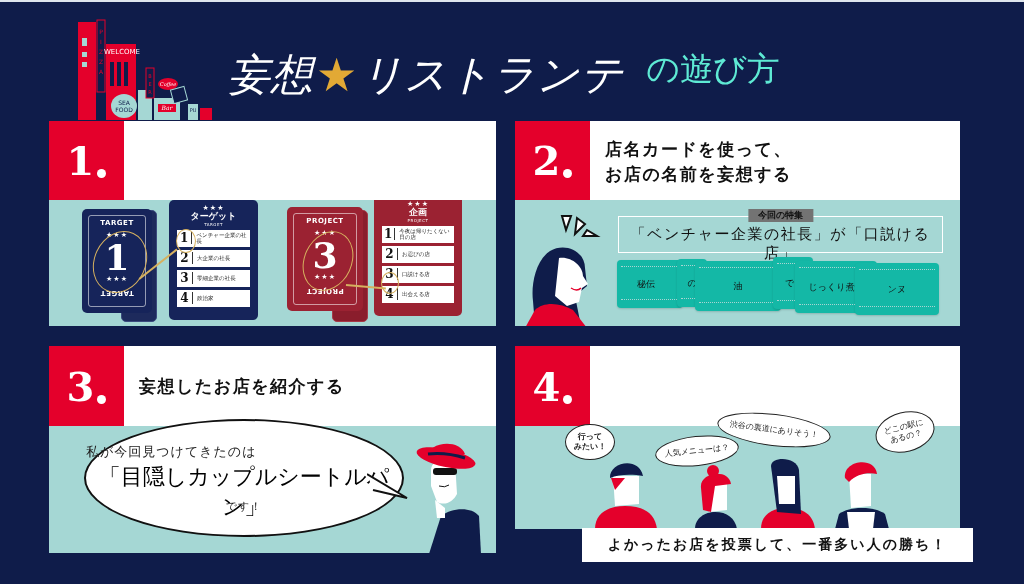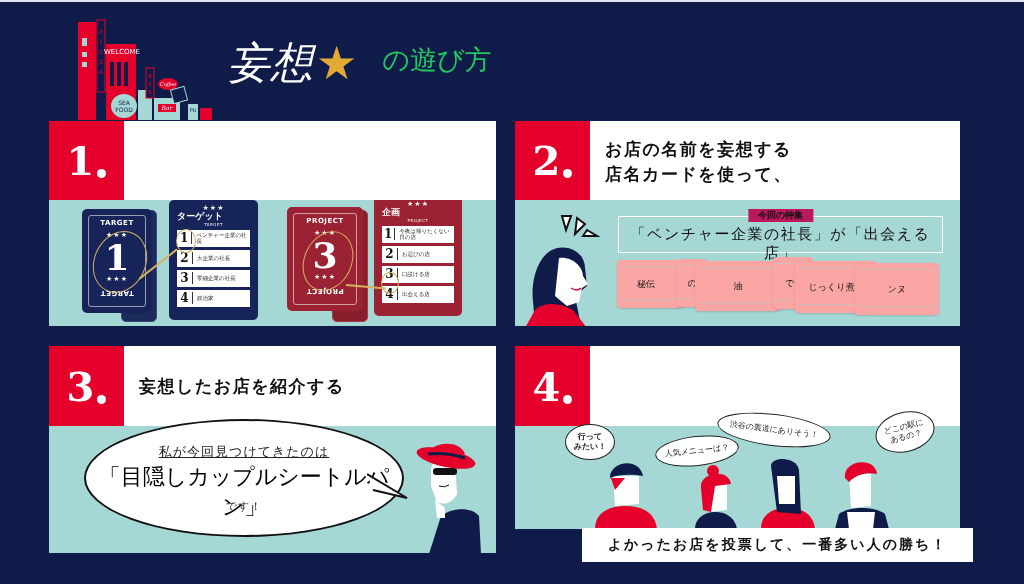--- a/index.html
+++ b/index.html
@@ -6,28 +6,28 @@
   html, body { width: 1024px; height: 584px; overflow: hidden; }
   body {
     background: #0f1c4a;
     font-family: "DejaVu Sans", sans-serif;
     position: relative;
     color: #111;
   }
   .bg-top { position: absolute; left: 0; top: 0; width: 1024px; height: 2px; background: #dfe6ee; }
 
   
-  .title-wrap { position: absolute; left: 228px; top: 28px; height: 70px; display: flex; align-items: center; }
+  .title-wrap { position: absolute; left: 228px; top: 28px; height: 70px; display: flex; align-items: flex-end; }
   .title-main {
     font-family: "DejaVu Serif", serif; font-style: italic;
     color: #fff; font-size: 42px; letter-spacing: 1px; line-height: 1;
     display: flex; align-items: center;
   }
   .title-star { color: #e2a935; font-size: 46px; font-style: normal; margin: 0 2px; }
-  .title-sub { font-family: "DejaVu Serif", serif; color: #22c55e; font-size: 27px; margin-left: 22px; margin-bottom: 6px; }
+  .title-sub { font-family: "DejaVu Serif", serif; color: #5eead4; font-size: 33px; margin-left: 22px; margin-bottom: 6px; }
 
   
   .city { position: absolute; left: 76px; top: 18px; width: 140px; height: 102px; }
 
   
   .panel { position: absolute; overflow: visible; }
   .panel .head { position: absolute; left: 0; top: 0; right: 0; background: #fff; }
   .panel .num {
     position: absolute; left: 0; top: 0; width: 75px; background: #e4002b;
     color: #fff; font-family: "DejaVu Serif", serif; font-weight: bold;
@@ -63,39 +63,39 @@
   .deck-back { position: absolute; border-radius: 5px; }
   .card-face {
     position: absolute; border-radius: 5px; color: #fff; text-align: center;
   }
   .card-face .lbl { font-size: 7px; font-weight: bold; letter-spacing: 0.5px; }
   .card-face .big { font-family: "DejaVu Serif", serif; font-weight: bold; font-size: 36px; line-height: 1; }
   .card-face .stars { font-size: 7px; color: #fff; letter-spacing: 1px; }
   .frame { position: absolute; left: 6px; top: 6px; right: 6px; bottom: 6px; border: 1px solid rgba(255,255,255,0.55); border-radius: 3px; }
   .list-card { position: absolute; border-radius: 5px; padding: 4px 8px; }
   .list-card .lc-stars { text-align: center; color: #fff; font-size: 7px; letter-spacing: 1px; }
-  .list-card .lc-title { text-align: left; color: #fff; font-size: 9px; font-weight: bold; line-height: 1.1; }
+  .list-card .lc-title { text-align: center; color: #fff; font-size: 9px; font-weight: bold; line-height: 1.1; }
   .list-card .lc-sub { text-align: center; color: #fff; font-size: 4px; margin-bottom: 3px; letter-spacing: 0.5px; }
   .lc-row { background: #fff; height: 17px; margin: 3px 0 0; display: flex; align-items: center; }
   .lc-row .n { font-family: "DejaVu Serif", serif; font-weight: bold; font-size: 12px; width: 16px; text-align: center; border-right: 1px solid #333; line-height: 12px; margin-right: 4px; color: #111; }
   .lc-row .t { font-size: 5.5px; color: #222; line-height: 1.1; }
   .gold-ring { position: absolute; border: 1.5px solid #d6b15f; border-radius: 50%; }
   .gold-line { position: absolute; height: 1.5px; background: #d6b15f; transform-origin: left center; }
 
   
   .feature-box { position: absolute; left: 103px; top: 16px; width: 325px; height: 37px; border: 1px solid #fff; }
-  .feature-label { position: absolute; left: 50%; top: -8px; transform: translateX(-50%); background: #be185d; padding: 0 10px; font-size: 9px; font-weight: bold; color: #111; }
+  .feature-label { position: absolute; left: 50%; top: -8px; transform: translateX(-50%); background: #737373; padding: 0 10px; font-size: 9px; font-weight: bold; color: #111; }
   .feature-text { position: absolute; left: 0; right: 0; top: 8px; text-align: center; font-size: 15px; letter-spacing: 1.5px; color: #111; }
-  .name-card { position: absolute; background: #fca5a5; border-radius: 4px; box-shadow: 0 1px 2px rgba(0,0,0,0.15); display: flex; align-items: center; justify-content: center; font-size: 9px; color: #111; }
+  .name-card { position: absolute; background: #14b8a6; border-radius: 4px; box-shadow: 0 1px 2px rgba(0,0,0,0.15); display: flex; align-items: center; justify-content: center; font-size: 9px; color: #111; }
   .name-card::before, .name-card::after { content: ""; position: absolute; left: 4px; right: 4px; height: 2px; border-top: 1px dotted #a8d5d2; }
   .name-card::before { top: 6px; } .name-card::after { bottom: 6px; }
 
   
   .bubble-big { position: absolute; left: 35px; top: 73px; width: 320px; height: 118px; background: #fff; border: 2px solid #111; border-radius: 50% / 50%; }
-  .bb-line1 { position: absolute; left: 0; right: 0; top: 22px; text-align: center; font-size: 13px; color: #222; letter-spacing: 1px; text-decoration: underline; }
+  .bb-line1 { position: absolute; left: 0; right: 0; top: 22px; text-align: left; font-size: 13px; color: #222; letter-spacing: 1px; }
   .bb-line2 { position: absolute; left: 0; right: 0; top: 41px; text-align: center; font-size: 22px; font-weight: normal; color: #000000; letter-spacing: 0; }
   .bb-line3 { position: absolute; left: 0; right: 0; top: 78px; text-align: center; font-size: 11px; color: #222; letter-spacing: 1px; }
 
   .sb { position: absolute; background: #fff; border: 1.5px solid #222; border-radius: 50%; font-size: 8px; color: #222; display: flex; align-items: center; justify-content: center; text-align: center; line-height: 1.3; }
 
   
   .banner { position: absolute; left: 582px; top: 528px; width: 391px; height: 34px; background: #fff; display: flex; align-items: center; justify-content: center; font-size: 14px; font-weight: bold; letter-spacing: 2px; color: #111; }
 </style>
 </head>
 <body>
@@ -136,20 +136,21 @@
     <rect x="112" y="86" width="10" height="16" fill="#a5d7d4"></rect>
     <text x="117" y="94" font-size="5" fill="#0f1c4a" text-anchor="middle" font-family="DejaVu Sans, sans-serif">PU</text>
     <rect x="124" y="90" width="12" height="12" fill="#e4002b"></rect>
   </svg>
 </div>
 
 <div class="title-wrap">
   <div class="title-main">
     <span>妄想</span>
     <span class="title-star">★</span>
+    <span>リストランテ</span>
   </div>
   <span class="title-sub">の遊び方</span>
 </div>
 
 <div class="panel" id="p1">
   <div class="head"></div>
   <div class="num">
     <span>1</span>
       <span class="dot"></span>
   </div>
@@ -228,38 +229,38 @@
   </div>
 </div>
 
 <div class="panel" id="p2">
   <div class="head"></div>
   <div class="num">
     <span>2</span>
       <span class="dot"></span>
   </div>
   <div class="heading">
+    <div>店名カードを使って、</div>
     <div>お店の名前を妄想する</div>
-    <div>店名カードを使って、</div>
   </div>
   <div class="body">
 
     <svg style="position:absolute; left:10px; top:6px;" width="82" height="122" viewBox="0 0 82 122">
       <path d="M37 10 L41 24 L46 10 Z" fill="#fff" stroke="#111" stroke-width="2"></path>
       <path d="M52 12 L50 28 L60 18 Z" fill="#fff" stroke="#111" stroke-width="2"></path>
       <path d="M58 30 L72 30 L62 24 Z" fill="#fff" stroke="#111" stroke-width="2"></path>
       <path d="M10 120 L8 95 C6 80 10 55 25 45 C40 36 60 45 60 62 L62 80 L50 90 L56 120 Z" fill="#0f1c4a"></path>
       <path d="M34 52 C46 50 58 60 58 70 L63 78 L57 82 L54 96 L42 100 L30 90 Z" fill="#fff"></path>
       <path d="M46 82 Q52 86 56 82" stroke="#e4002b" stroke-width="1.5" fill="none"></path>
       <path d="M0 122 L10 104 C18 96 34 96 48 104 L62 122 Z" fill="#e4002b"></path>
     </svg>
 
     <div class="feature-box">
       <span class="feature-label">今回の特集</span>
-      <div class="feature-text">「ベンチャー企業の社長」が「出会える店」</div>
+      <div class="feature-text">「ベンチャー企業の社長」が「口説ける店」</div>
     </div>
 
     <div class="name-card" style="left:102px; top:60px; width:66px; height:48px;">
         <span style="margin-left:-8px">秘伝</span>
       </div>
     <div class="name-card" style="left:162px; top:59px; width:30px; height:48px;">
         <span>の</span>
       </div>
     <div class="name-card" style="left:180px; top:61px; width:86px; height:50px;">
         <span>油</span>

